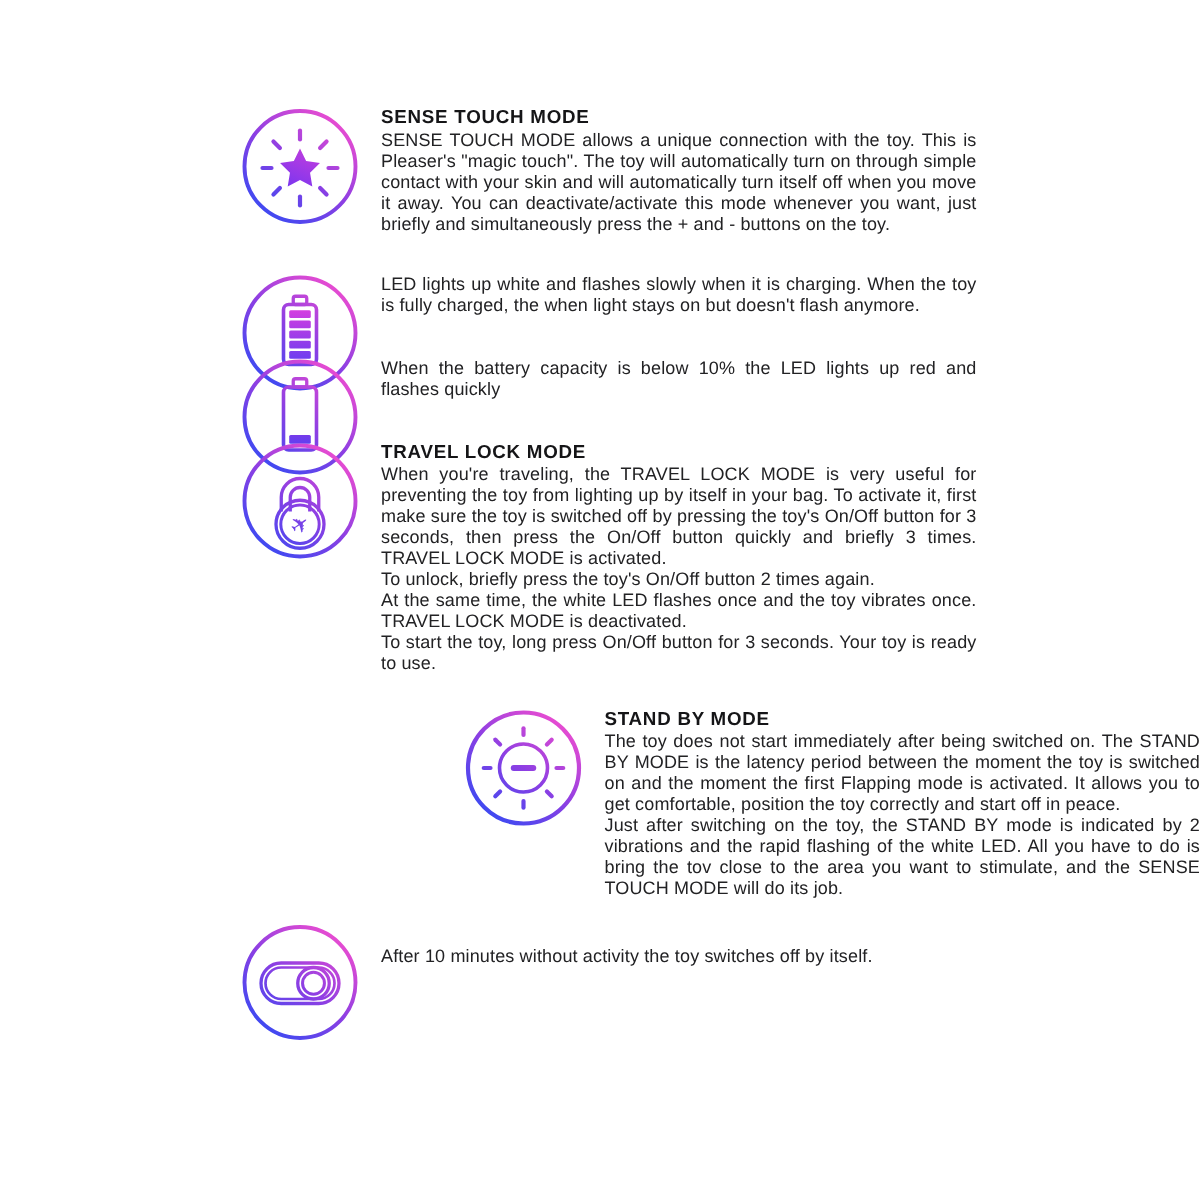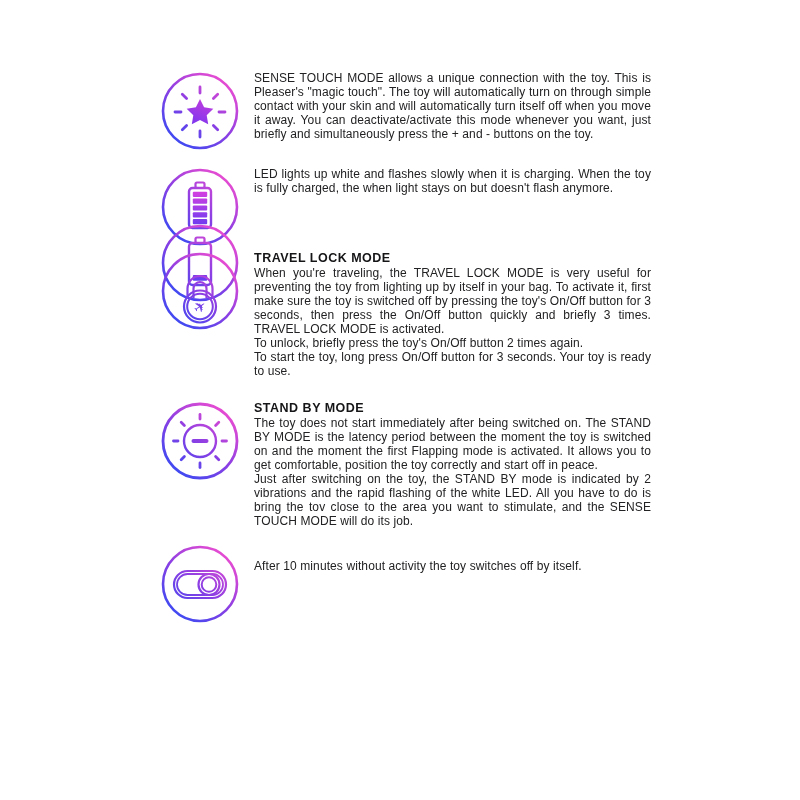--- a/index.html
+++ b/index.html
@@ -20,21 +20,21 @@
     padding-top: 71px;
   }
   .mode-section {
     display: flex;
     align-items: flex-start;
   }
   .sec-1 { margin-bottom: 26px; }
   .sec-2 { margin-bottom: 28px; }
   .sec-3 { margin-bottom: 28px; }
   .sec-4 { margin-bottom: 23px; }
-  .sec-5 { margin-bottom: 31px; }
+  .sec-5 { margin-bottom: 31px; justify-content: flex-end; }
   .sec-6 { margin-bottom: 0; }
   .icon-col {
     flex: none;
     width: 80px;
     margin-left: 160px;
     height: 0;            
   }
   .icon-col svg {
     display: block;
     width: 80px;
@@ -89,20 +89,21 @@
           <line x1="59" y1="41" x2="65" y2="41"></line>
           <line x1="21" y1="41" x2="15" y2="41"></line>
           <line x1="53.4" y1="27.6" x2="57.7" y2="23.3"></line>
           <line x1="26.6" y1="27.6" x2="22.3" y2="23.3"></line>
           <line x1="53.4" y1="54.4" x2="57.7" y2="58.7"></line>
           <line x1="26.6" y1="54.4" x2="22.3" y2="58.7"></line>
         </g>
       </svg>
     </div>
     <div class="text-col">
+      <h2 class="mode-title">SENSE TOUCH MODE</h2>
       <p class="mode-body">SENSE TOUCH MODE allows a unique connection with the toy. This is Pleaser's "magic touch". The toy will automatically turn on through simple contact with your skin and will automatically turn itself off when you move it away. You can deactivate/activate this mode whenever you want, just briefly and simultaneously press the + and - buttons on the toy.</p>
     </div>
   </section>
 
   <section class="mode-section sec-2">
     <div class="icon-col">
       <svg viewBox="0 0 80 80" aria-hidden="true">
         <defs>
           <linearGradient id="g2" gradientUnits="userSpaceOnUse" x1="64" y1="8" x2="14" y2="72">
             <stop offset="0" stop-color="#e94cd1"></stop>
@@ -145,20 +146,21 @@
               <stop offset="1" stop-color="#5f41f2"></stop>
           </linearGradient>
         </defs>
         <circle cx="40" cy="40" r="37" fill="none" stroke="url(#g3)" stroke-width="2.6"></circle>
         <rect x="35.5" y="14.5" width="9" height="5.5" rx="1.5" fill="none" stroke="url(#g3)" stroke-width="2.2"></rect>
         <rect x="29" y="20" width="22" height="42" rx="3.5" fill="none" stroke="url(#g3)" stroke-width="2.4"></rect>
         <rect x="32.8" y="52" width="14.4" height="5.8" rx="1" fill="url(#g3f)"></rect>
       </svg>
     </div>
     <div class="text-col">
+      <p class="mode-body">When the battery capacity is below 10% the LED lights up red and flashes quickly</p>
     </div>
   </section>
 
   <section class="mode-section sec-4">
     <div class="icon-col">
       <svg viewBox="0 0 80 80" aria-hidden="true">
         <defs>
           <linearGradient id="g4" gradientUnits="userSpaceOnUse" x1="64" y1="8" x2="14" y2="72">
             <stop offset="0" stop-color="#e94cd1"></stop>
               <stop offset="0.5" stop-color="#8d3fe3"></stop>
@@ -170,20 +172,21 @@
         <path d="M33.5 47 V37.5 A6.5 6.5 0 0 1 46.5 37.5 V47" fill="none" stroke="url(#g4)" stroke-width="2.2"></path>
         <circle cx="40" cy="55.5" r="16" fill="none" stroke="url(#g4)" stroke-width="2.2"></circle>
         <circle cx="40" cy="55.5" r="12.8" fill="none" stroke="url(#g4)" stroke-width="2"></circle>
         <text x="40" y="56" transform="rotate(-35 40 56)" text-anchor="middle" dominant-baseline="central" font-family="DejaVu Sans" font-size="15" fill="url(#g4)">✈</text>
       </svg>
     </div>
     <div class="text-col">
       <h2 class="mode-title">TRAVEL LOCK MODE</h2>
       <p class="mode-body">When you're traveling, the TRAVEL LOCK MODE is very useful for preventing the toy from lighting up by itself in your bag. To activate it, first make sure the toy is switched off by pressing the toy's On/Off button for 3 seconds, then press the On/Off button quickly and briefly 3 times. TRAVEL LOCK MODE is activated.</p>
       <p class="mode-body">To unlock, briefly press the toy's On/Off button 2 times again.</p>
+      <p class="mode-body">At the same time, the white LED flashes once and the toy vibrates once. TRAVEL LOCK MODE is deactivated.</p>
       <p class="mode-body">To start the toy, long press On/Off button for 3 seconds. Your toy is ready to use.</p>
     </div>
   </section>
 
   <section class="mode-section sec-5">
     <div class="icon-col">
       <svg viewBox="0 0 80 80" aria-hidden="true">
         <defs>
           <linearGradient id="g5" gradientUnits="userSpaceOnUse" x1="64" y1="8" x2="14" y2="72">
             <stop offset="0" stop-color="#e94cd1"></stop>

